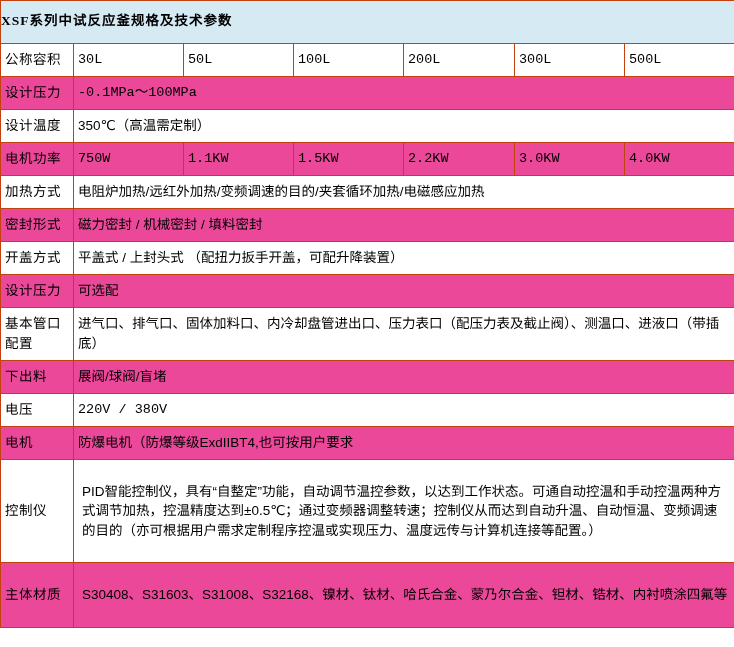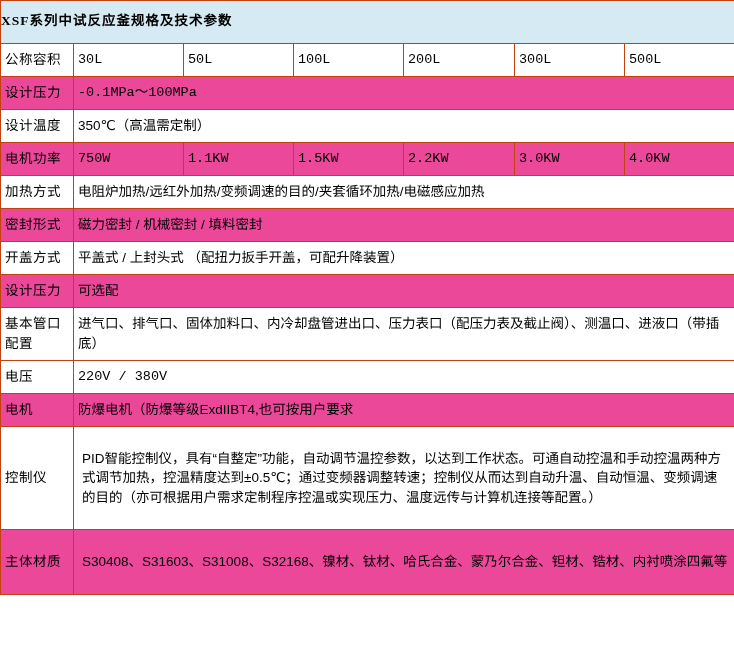--- a/index.html
+++ b/index.html
@@ -134,20 +134,24 @@
     </tr>
 
     <tr class="row-white">
       <td class="label-cell label-two-line">
         <span>基本管口</span><br>
         <span>配置</span>
       </td>
       <td class="wide-text ports-cell" colspan="6">进气口、排气口、固体加料口、内冷却盘管进出口、压力表口（配压力表及截止阀）、测温口、进液口（带插底）</td>
     </tr>
 
+    <tr class="row-blue data-row">
+      <td class="label-cell">下出料</td>
+      <td class="wide-text" colspan="6">展阀/球阀/盲堵</td>
+    </tr>
 
     <tr class="row-white data-row">
       <td class="label-cell">电压</td>
       <td class="wide-text mono-val" colspan="6">220V / 380V</td>
     </tr>
 
     <tr class="row-blue data-row">
       <td class="label-cell">电机</td>
       <td class="wide-text" colspan="6">防爆电机（防爆等级ExdIIBT4,也可按用户要求</td>
     </tr>

